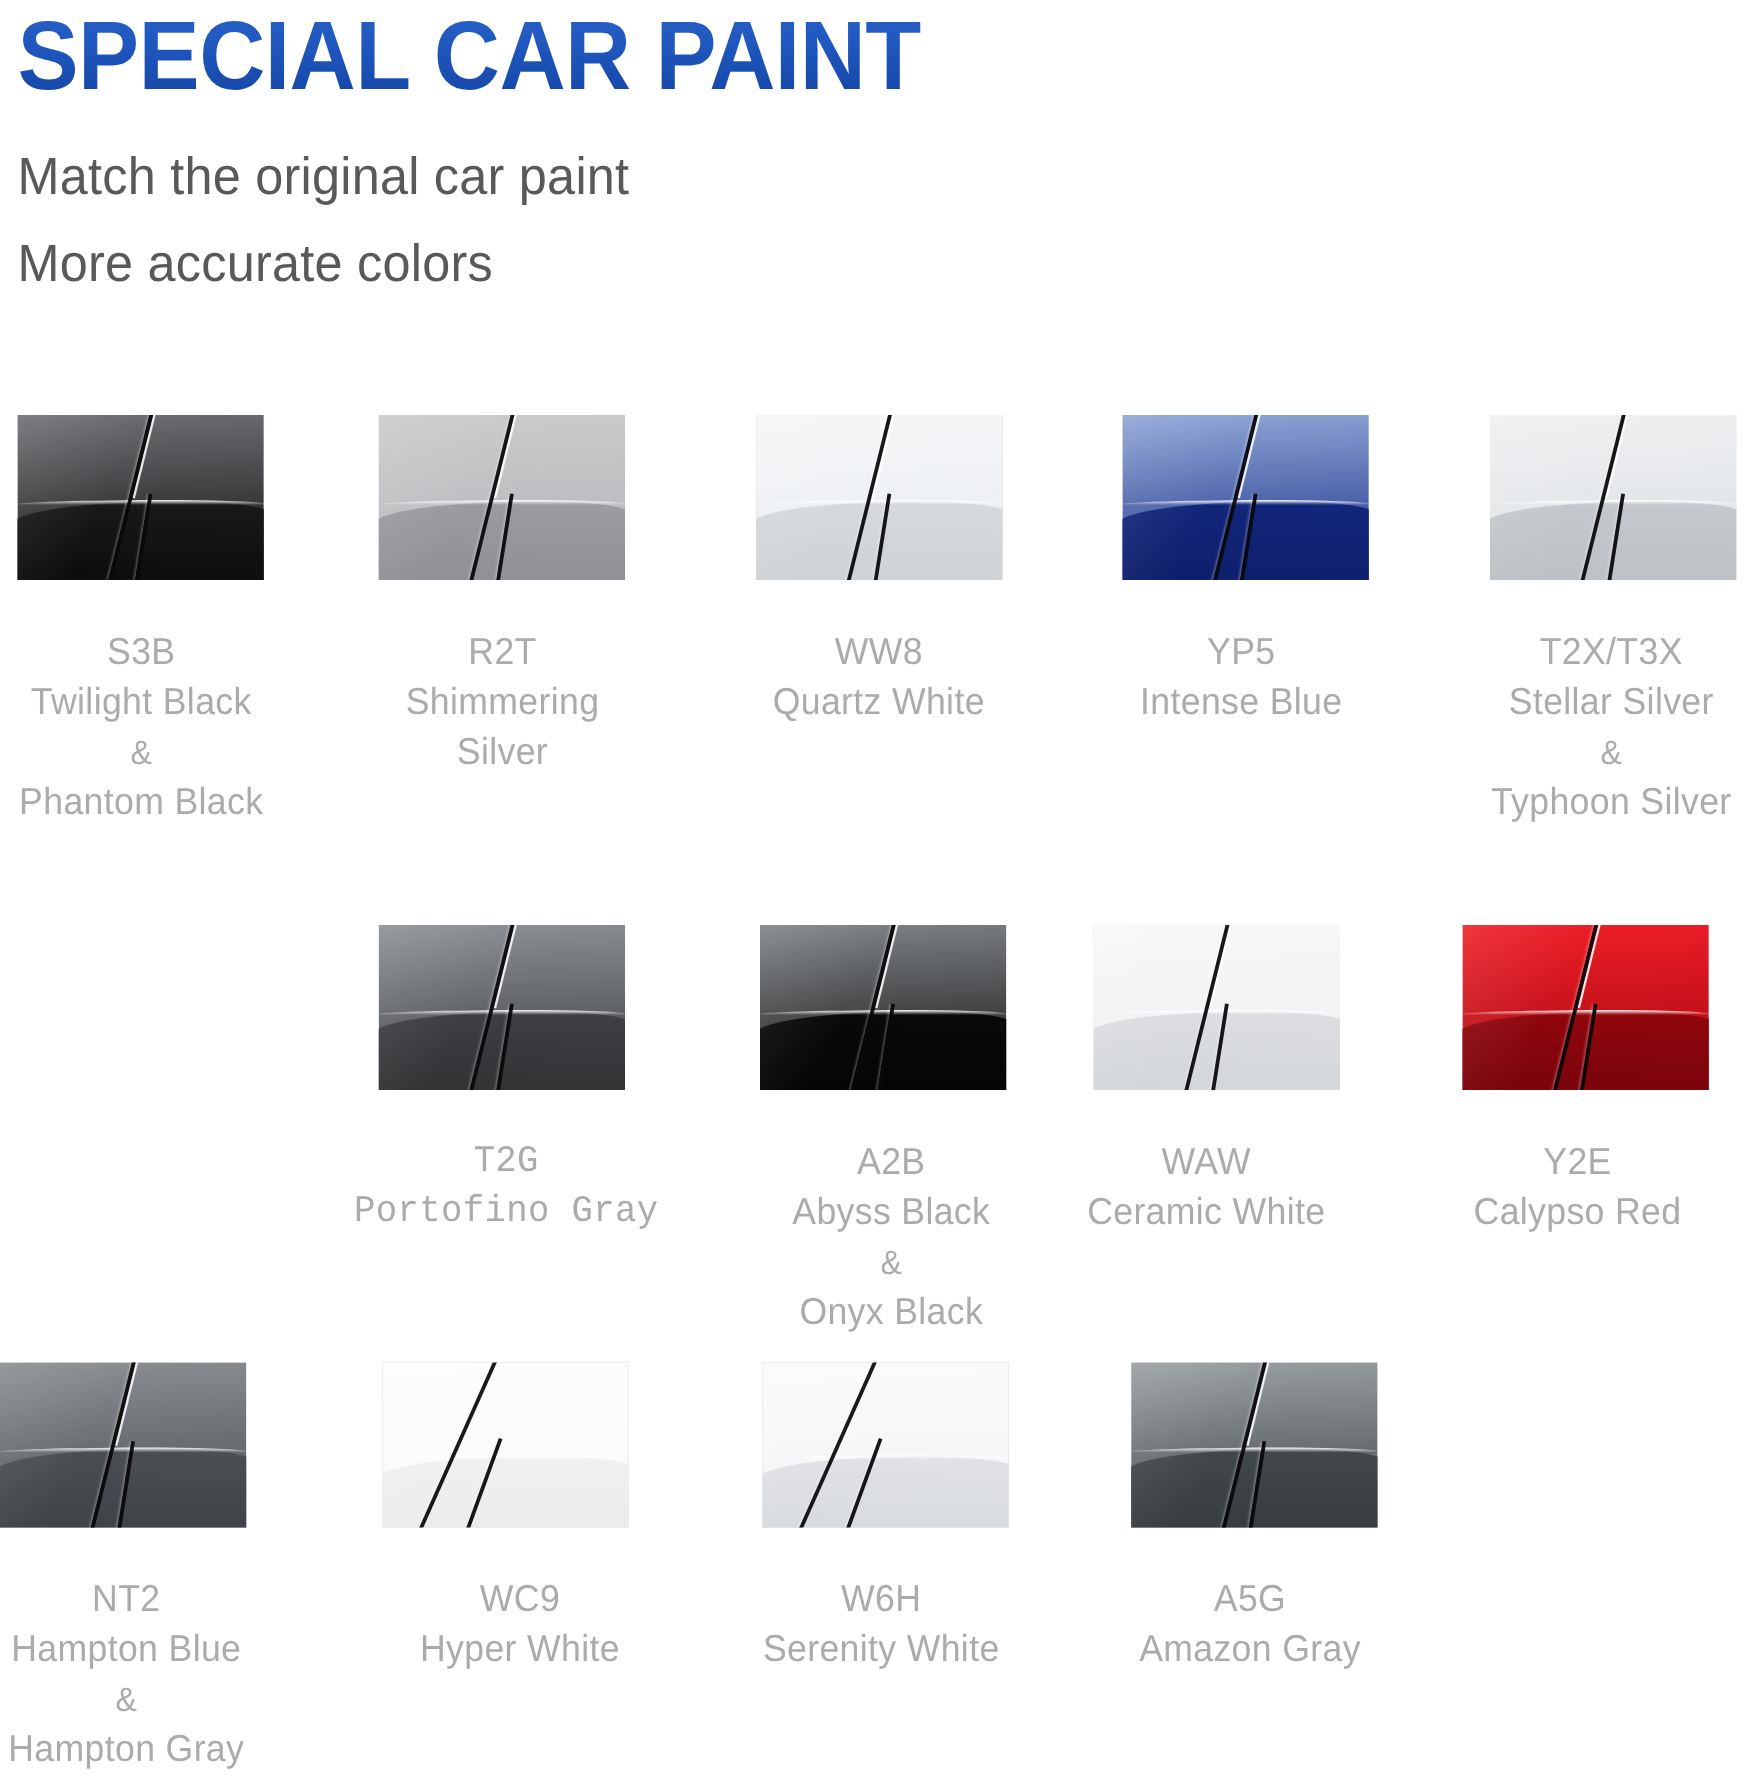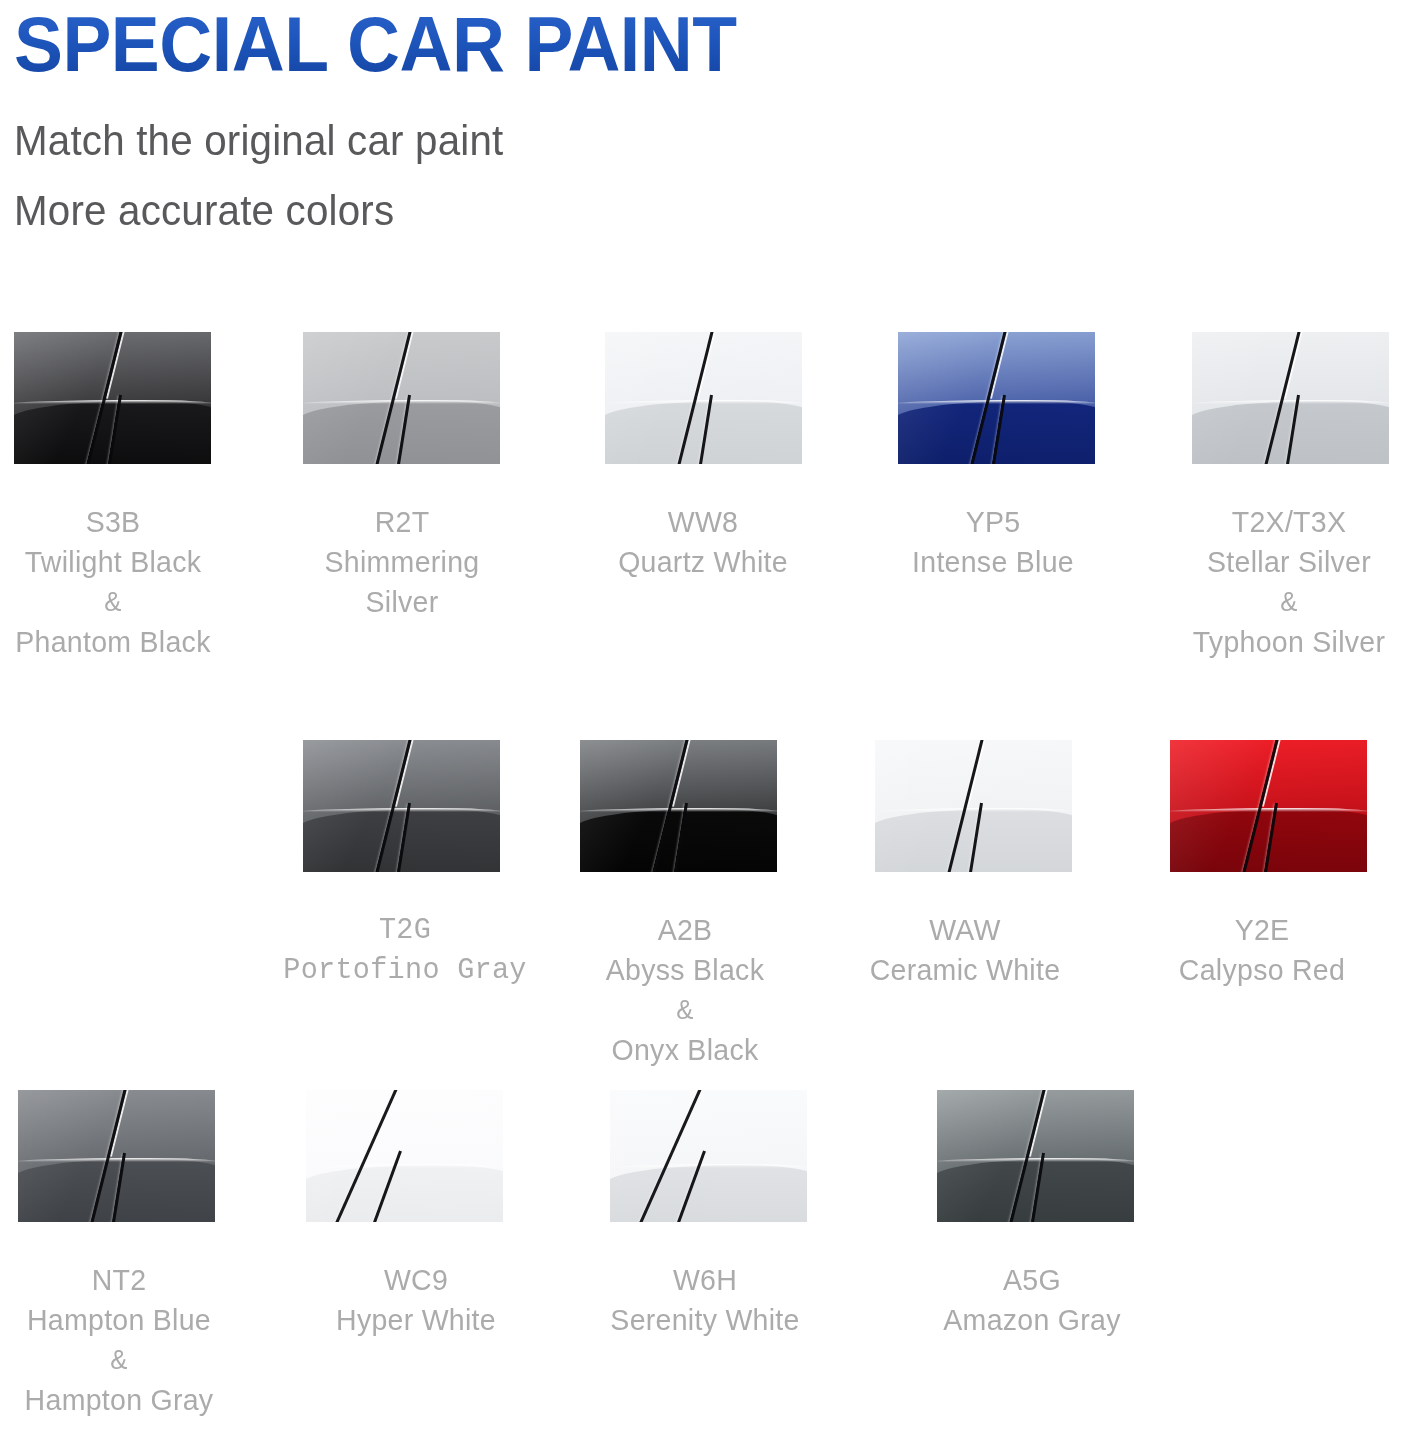--- a/index.html
+++ b/index.html
@@ -219,21 +219,21 @@
           <div class="gap-hi"></div>
           <div class="gap"></div>
           <div class="gap lower"></div>
           <div class="sheen"></div>
         </div>
         <div class="caption" style="width: 420px; margin-left: -108px;">
           <span class="ln">T2G</span>
           <span class="ln">Portofino Gray</span>
         </div>
       </div>
-      <div class="cell" style="left: 580px;">
+      <div class="cell" style="left: 608px;">
         <div class="swatch">
           <div class="panel-top" style="background:linear-gradient(177deg,#808386 0%,#0d0e0f 100%)"></div>
           <div class="panel-bot" style="background:linear-gradient(182deg,#0a0a0b 0%,#030303 100%)"></div>
           <div class="crease"></div>
           <div class="gap-hi"></div>
           <div class="gap"></div>
           <div class="gap lower"></div>
           <div class="sheen"></div>
         </div>
         <div class="caption" style="width: 420px; margin-left: -105px;">
@@ -268,21 +268,21 @@
           <div class="gap lower"></div>
           <div class="sheen"></div>
         </div>
         <div class="caption" style="width: 420px; margin-left: -118px;">
           <span class="ln">Y2E</span>
           <span class="ln">Calypso Red</span>
         </div>
       </div>
     </div>
     <div class="row row-3">
-      <div class="cell" style="left: 18px;">
+      <div class="cell" style="left: 0;">
         <div class="swatch">
           <div class="panel-top" style="background:linear-gradient(177deg,#8b8e92 0%,#4a4d51 100%)"></div>
           <div class="panel-bot" style="background:linear-gradient(182deg,#4c4f53 0%,#3c3f43 100%)"></div>
           <div class="crease"></div>
           <div class="gap-hi"></div>
           <div class="gap"></div>
           <div class="gap lower"></div>
           <div class="sheen"></div>
         </div>
         <div class="caption" style="width: 420px; margin-left: -109px;">
@@ -313,21 +313,21 @@
           <div class="crease"></div>
           <div class="gap"></div>
           <div class="gap lower"></div>
           <div class="sheen"></div>
         </div>
         <div class="caption" style="width: 420px; margin-left: -115px;">
           <span class="ln">W6H</span>
           <span class="ln">Serenity White</span>
         </div>
       </div>
-      <div class="cell" style="left: 937px;">
+      <div class="cell" style="left: 905px;">
         <div class="swatch">
           <div class="panel-top" style="background:linear-gradient(177deg,#9aa0a2 0%,#3f4649 100%)"></div>
           <div class="panel-bot" style="background:linear-gradient(182deg,#43494b 0%,#353b3d 100%)"></div>
           <div class="crease"></div>
           <div class="gap-hi"></div>
           <div class="gap"></div>
           <div class="gap lower"></div>
           <div class="sheen"></div>
         </div>
         <div class="caption" style="width: 420px; margin-left: -115px;">

